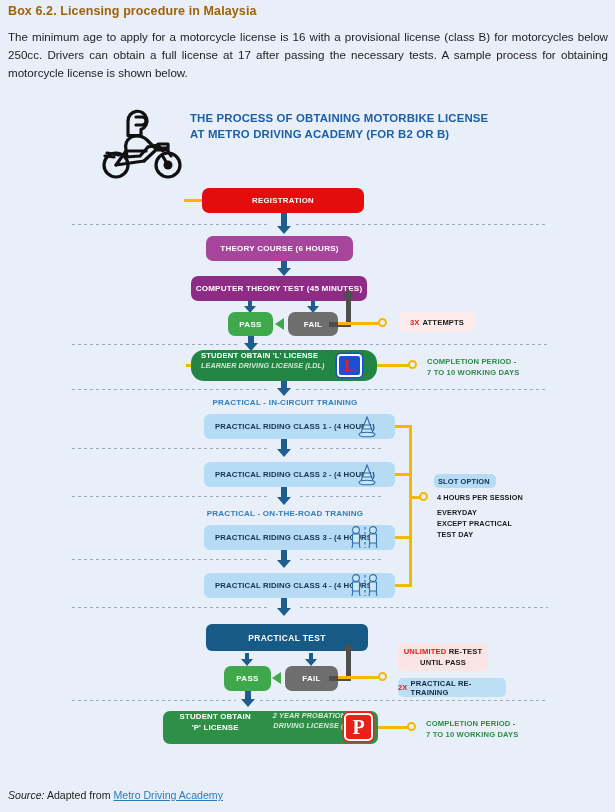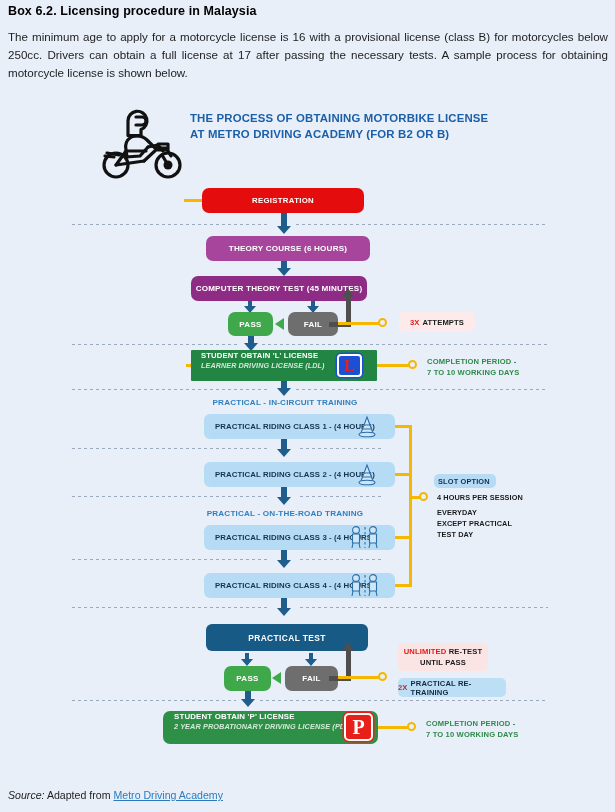--- a/index.html
+++ b/index.html
@@ -5,21 +5,21 @@
   html,body{margin:0;padding:0;}
   body{
     width:615px;height:812px;
     background:#e8eff9;
     font-family:"Liberation Sans", sans-serif;
     position:relative;overflow:hidden;
     color:#222;
   }
   .box-title{
     position:absolute;left:8px;top:4px;
-    font-size:12.5px;font-weight:bold;color:#000000;
+    font-size:12.5px;font-weight:bold;color:#a16207;
     letter-spacing:.1px;
   }
   .intro{
     position:absolute;left:8px;top:28px;width:600px;
     font-size:11.6px;line-height:18px;color:#1d1d1d;
     text-align:justify;
   }
 
   
   .diagram{
@@ -56,49 +56,49 @@
     position:absolute;right:9px;top:50%;transform:translateY(-50%);
     width:0;height:0;border-left:7px solid #e0a500;
     border-top:5px solid transparent;border-bottom:5px solid transparent;
   }
 
   .n-registration{
     left:202px;top:88px;width:162px;height:25px;
     background:#e40c0c;font-size:7.8px;letter-spacing:.3px;
   }
   .n-theory{
-    left:206px;top:136px;width:164px;height:25px;
+    left:206px;top:136px;width:147px;height:25px;
     background:#a6459b;font-size:8.1px;letter-spacing:.2px;
   }
   .n-comptest{
     left:191px;top:176px;width:176px;height:25px;
     background:#8e2c85;font-size:8.1px;letter-spacing:.2px;
   }
   .n-pass1{
     left:228px;top:212px;width:45px;height:24px;
     background:#3fa84a;font-size:8px;letter-spacing:.3px;
   }
   .n-fail1{
     left:288px;top:212px;width:50px;height:24px;
     background:#6e6e6e;font-size:8px;letter-spacing:.3px;
   }
   .n-lbox{
     left:191px;top:250px;width:186px;height:31px;
-    background:#238543;border-radius:1px;
+    background:#238543;border-radius:13px;
     justify-content:flex-start;padding-left:10px;
     flex-direction:column;align-items:flex-start;
   }
   .n-lbox .l1{font-size:7.7px;font-weight:bold;letter-spacing:.15px;line-height:11px;}
   .n-lbox .l2{font-size:7.2px;font-style:italic;font-weight:bold;color:#cfe8d6;line-height:10px;letter-spacing:.1px;}
 
   .n-pbox{
     left:163px;top:611px;width:215px;height:33px;
     background:#2e9047;border-radius:7px;
     justify-content:flex-start;padding-left:11px;
-    flex-direction:column;align-items:flex-start;
+    flex-direction:row;align-items:flex-start;
   }
   .n-pbox .l1{font-size:7.9px;font-weight:bold;letter-spacing:.15px;line-height:11px;}
   .n-pbox .l2{font-size:7.3px;font-style:italic;font-weight:bold;color:#d5ead9;line-height:10px;letter-spacing:.1px;}
 
   .n-prac{
     width:191px;height:25px;left:204px;
     background:#b6dcf5;color:#16324f;border-radius:6px;
     font-size:7.8px;letter-spacing:.1px;
     justify-content:flex-start;padding-left:11px;
   }

